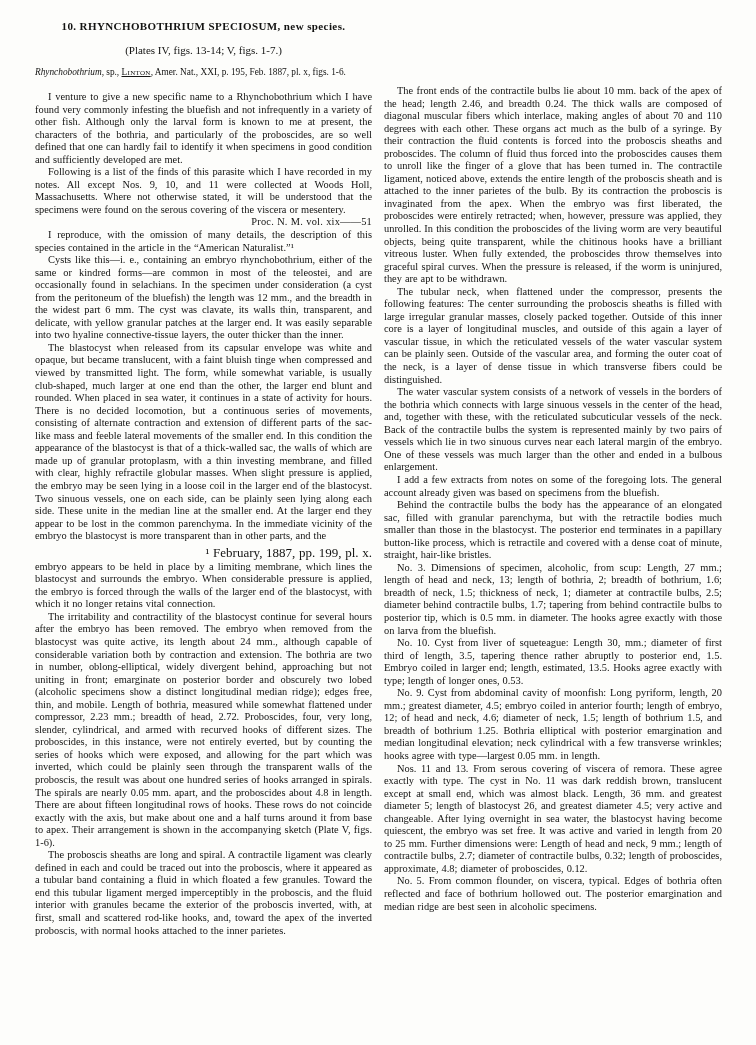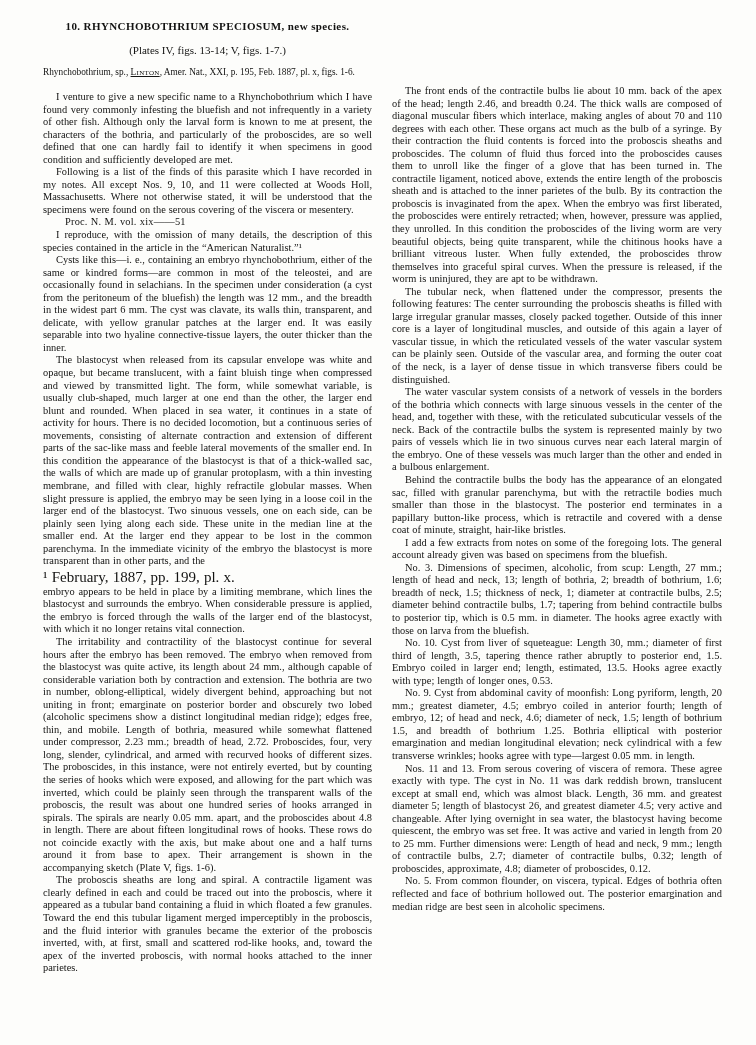--- a/index.html
+++ b/index.html
@@ -9,21 +9,21 @@
     height: 1045px;
     margin: 0 auto;
     background: #fdfdfb;
     color: #131312;
     font-family: "Liberation Serif", "DejaVu Serif", serif;
     box-sizing: border-box;
     padding: 14px 34px 6px 35px;
     overflow: hidden;
   }
   .cols { display: flex; gap: 12px; }
-  .col { box-sizing: border-box; overflow: hidden; margin-left: 8px; }
+  .col { box-sizing: border-box; overflow: hidden; }
   .col-left  { width: 337px; }
   .col-right { width: 338px; padding-top: 71px; }
 
   .header { height: 71px; box-sizing: border-box; }
   .title {
     margin-top: 6px;
     text-align: center;
     font-weight: bold;
     font-size: 11px;
     letter-spacing: 0.4px;
@@ -32,41 +32,41 @@
   .plates {
     margin-top: 12px;
     text-align: center;
     font-size: 11px;
   }
   .citation {
     margin-top: 11px;
     font-size: 9.3px;
     text-align: left;
   }
-  .cit-genus { }
+  .cit-genus { font-style: italic; }
   .cit-author { font-variant: small-caps; letter-spacing: 0.3px; text-decoration: underline; }
 
   .para {
     margin: 0;
     font-size: 10.4px;
     line-height: 12.55px;
     text-align: justify;
     text-indent: 13px;
     word-spacing: 0.4px;
   }
   .para.noindent { text-indent: 0; }
   .para.procline {
-    text-align: left;
+    text-align: right;
     text-indent: 22px;
     letter-spacing: 0.2px;
   }
   .para.footnote {
-    text-align: left;
+    text-align: right;
     text-indent: 0;
-    font-size: 15px;
+    font-size: 13px;
     line-height: 11px;
     margin: 4px 0 3px 0;
   }
 </style>
 </head>
 <body>
 
 <div class="page">
   <div class="cols">
 
@@ -88,22 +88,22 @@
           <p class="para">The irritability and contractility of the blastocyst continue for several hours after the embryo has been removed. The embryo when removed from the blastocyst was quite active, its length about 24 mm., although capable of considerable variation both by contraction and extension. The bothria are two in number, oblong-elliptical, widely divergent behind, approaching but not uniting in front; emarginate on posterior border and obscurely two lobed (alcoholic specimens show a distinct longitudinal median ridge); edges free, thin, and mobile. Length of bothria, measured while somewhat flattened under compressor, 2.23 mm.; breadth of head, 2.72. Proboscides, four, very long, slender, cylindrical, and armed with recurved hooks of different sizes. The proboscides, in this instance, were not entirely everted, but by counting the series of hooks which were exposed, and allowing for the part which was inverted, which could be plainly seen through the transparent walls of the proboscis, the result was about one hundred series of hooks arranged in spirals. The spirals are nearly 0.05 mm. apart, and the proboscides about 4.8 in length. There are about fifteen longitudinal rows of hooks. These rows do not coincide exactly with the axis, but make about one and a half turns around it from base to apex. Their arrangement is shown in the accompanying sketch (Plate V, figs. 1-6).</p>
           <p class="para">The proboscis sheaths are long and spiral. A contractile ligament was clearly defined in each and could be traced out into the proboscis, where it appeared as a tubular band containing a fluid in which floated a few granules. Toward the end this tubular ligament merged imperceptibly in the proboscis, and the fluid interior with granules became the exterior of the proboscis inverted, with, at first, small and scattered rod-like hooks, and, toward the apex of the inverted proboscis, with normal hooks attached to the inner parietes.</p>
         </div>
     </div>
 
     <div class="col col-right">
       <div class="paras">
           <p class="para">The front ends of the contractile bulbs lie about 10 mm. back of the apex of the head; length 2.46, and breadth 0.24. The thick walls are composed of diagonal muscular fibers which interlace, making angles of about 70 and 110 degrees with each other. These organs act much as the bulb of a syringe. By their contraction the fluid contents is forced into the proboscis sheaths and proboscides. The column of fluid thus forced into the proboscides causes them to unroll like the finger of a glove that has been turned in. The contractile ligament, noticed above, extends the entire length of the proboscis sheath and is attached to the inner parietes of the bulb. By its contraction the proboscis is invaginated from the apex. When the embryo was first liberated, the proboscides were entirely retracted; when, however, pressure was applied, they unrolled. In this condition the proboscides of the living worm are very beautiful objects, being quite transparent, while the chitinous hooks have a brilliant vitreous luster. When fully extended, the proboscides throw themselves into graceful spiral curves. When the pressure is released, if the worm is uninjured, they are apt to be withdrawn.</p>
           <p class="para">The tubular neck, when flattened under the compressor, presents the following features: The center surrounding the proboscis sheaths is filled with large irregular granular masses, closely packed together. Outside of this inner core is a layer of longitudinal muscles, and outside of this again a layer of vascular tissue, in which the reticulated vessels of the water vascular system can be plainly seen. Outside of the vascular area, and forming the outer coat of the neck, is a layer of dense tissue in which transverse fibers could be distinguished.</p>
           <p class="para">The water vascular system consists of a network of vessels in the borders of the bothria which connects with large sinuous vessels in the center of the head, and, together with these, with the reticulated subcuticular vessels of the neck. Back of the contractile bulbs the system is represented mainly by two pairs of vessels which lie in two sinuous curves near each lateral margin of the embryo. One of these vessels was much larger than the other and ended in a bulbous enlargement.</p>
+          <p class="para">I add a few extracts from notes on some of the foregoing lots. The general account already given was based on specimens from the bluefish.</p>
           <p class="para">Behind the contractile bulbs the body has the appearance of an elongated sac, filled with granular parenchyma, but with the retractile bodies much smaller than those in the blastocyst. The posterior end terminates in a papillary button-like process, which is retractile and covered with a dense coat of minute, straight, hair-like bristles.</p>
-          <p class="para">I add a few extracts from notes on some of the foregoing lots. The general account already given was based on specimens from the bluefish.</p>
           <p class="para">No. 3. Dimensions of specimen, alcoholic, from scup: Length, 27 mm.; length of head and neck, 13; length of bothria, 2; breadth of bothrium, 1.6; breadth of neck, 1.5; thickness of neck, 1; diameter at contractile bulbs, 2.5; diameter behind contractile bulbs, 1.7; tapering from behind contractile bulbs to posterior tip, which is 0.5 mm. in diameter. The hooks agree exactly with those on larva from the bluefish.</p>
           <p class="para">No. 10. Cyst from liver of squeteague: Length 30, mm.; diameter of first third of length, 3.5, tapering thence rather abruptly to posterior end, 1.5. Embryo coiled in larger end; length, estimated, 13.5. Hooks agree exactly with type; length of longer ones, 0.53.</p>
           <p class="para">No. 9. Cyst from abdominal cavity of moonfish: Long pyriform, length, 20 mm.; greatest diameter, 4.5; embryo coiled in anterior fourth; length of embryo, 12; of head and neck, 4.6; diameter of neck, 1.5; length of bothrium 1.5, and breadth of bothrium 1.25. Bothria elliptical with posterior emargination and median longitudinal elevation; neck cylindrical with a few transverse wrinkles; hooks agree with type—largest 0.05 mm. in length.</p>
           <p class="para">Nos. 11 and 13. From serous covering of viscera of remora. These agree exactly with type. The cyst in No. 11 was dark reddish brown, translucent except at small end, which was almost black. Length, 36 mm. and greatest diameter 5; length of blastocyst 26, and greatest diameter 4.5; very active and changeable. After lying overnight in sea water, the blastocyst having become quiescent, the embryo was set free. It was active and varied in length from 20 to 25 mm. Further dimensions were: Length of head and neck, 9 mm.; length of contractile bulbs, 2.7; diameter of contractile bulbs, 0.32; length of proboscides, approximate, 4.8; diameter of proboscides, 0.12.</p>
           <p class="para">No. 5. From common flounder, on viscera, typical. Edges of bothria often reflected and face of bothrium hollowed out. The posterior emargination and median ridge are best seen in alcoholic specimens.</p>
         </div>
     </div>
 
   </div>
 </div>

